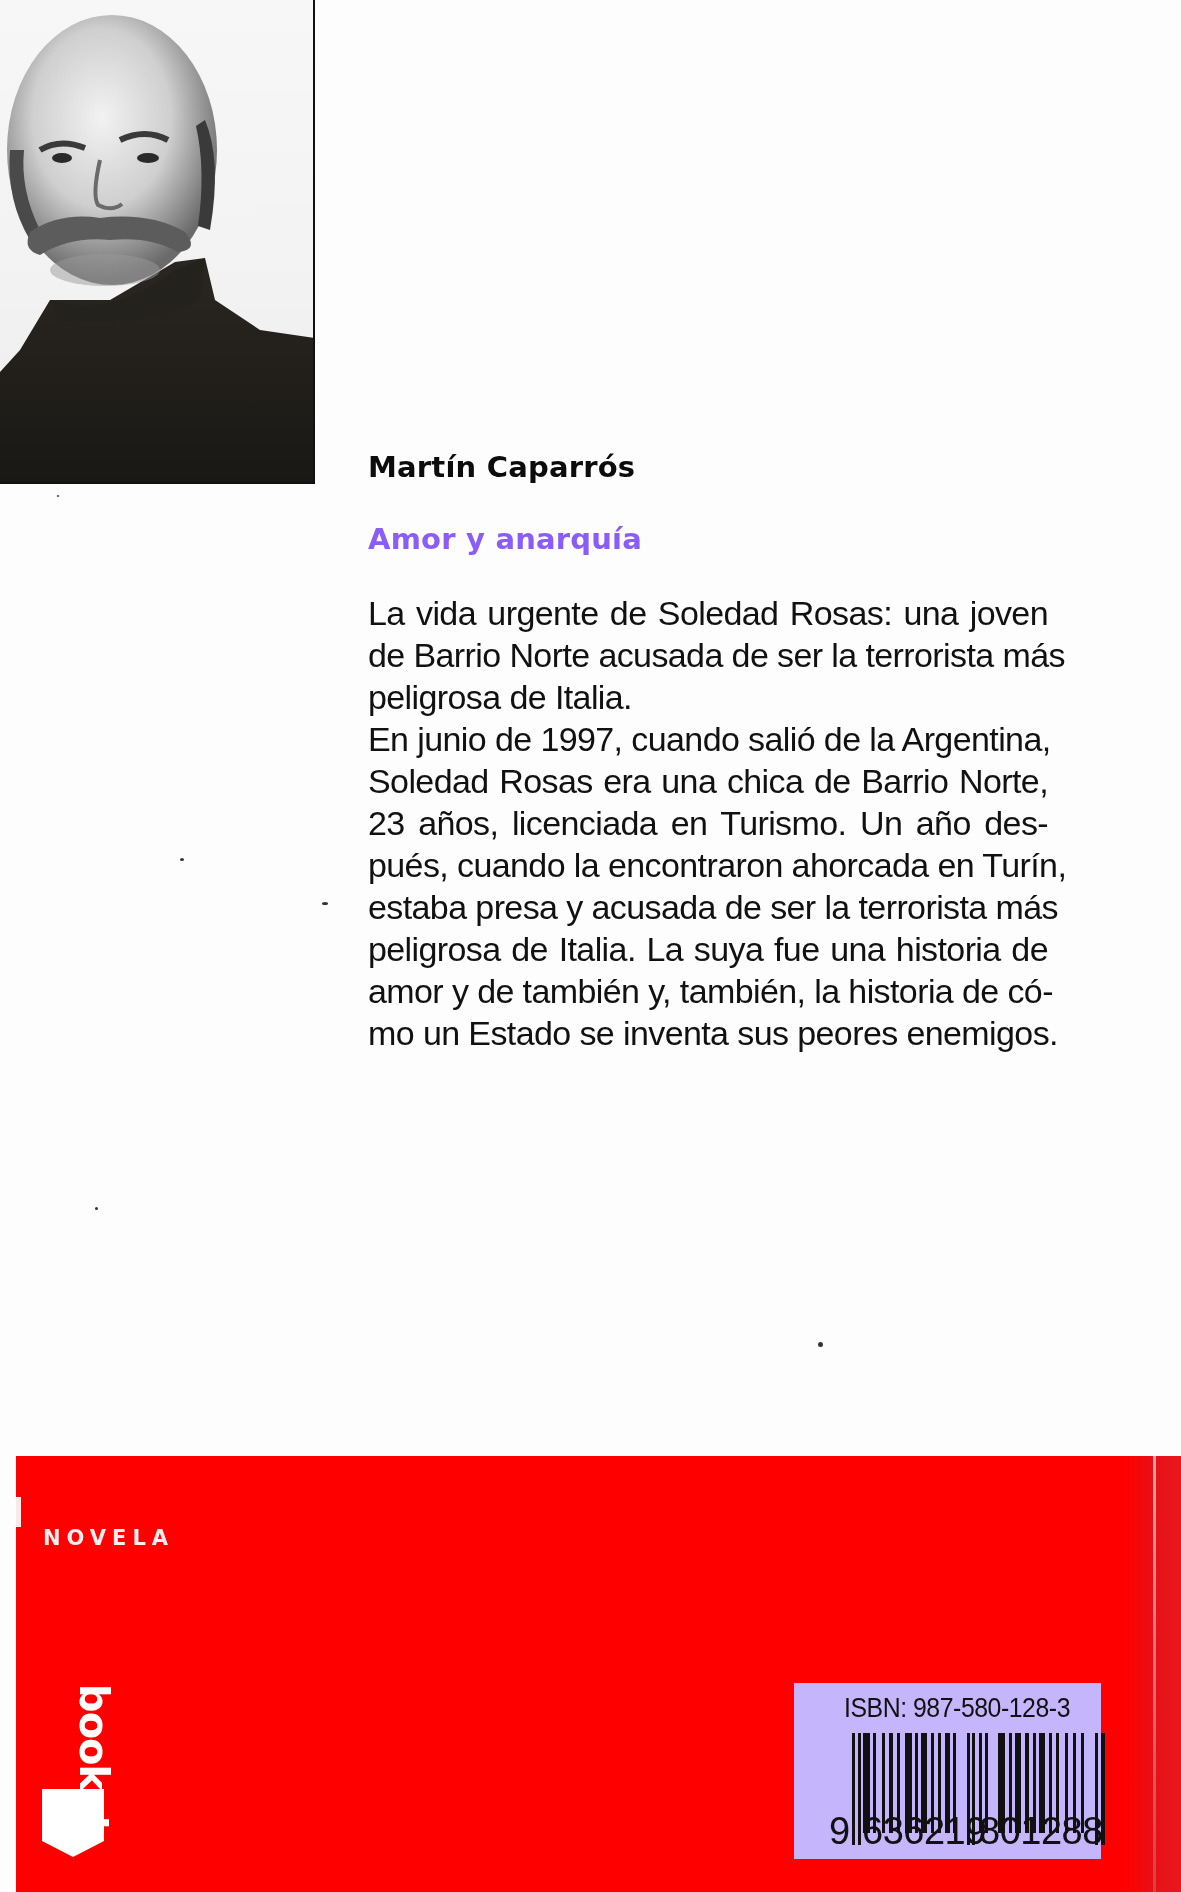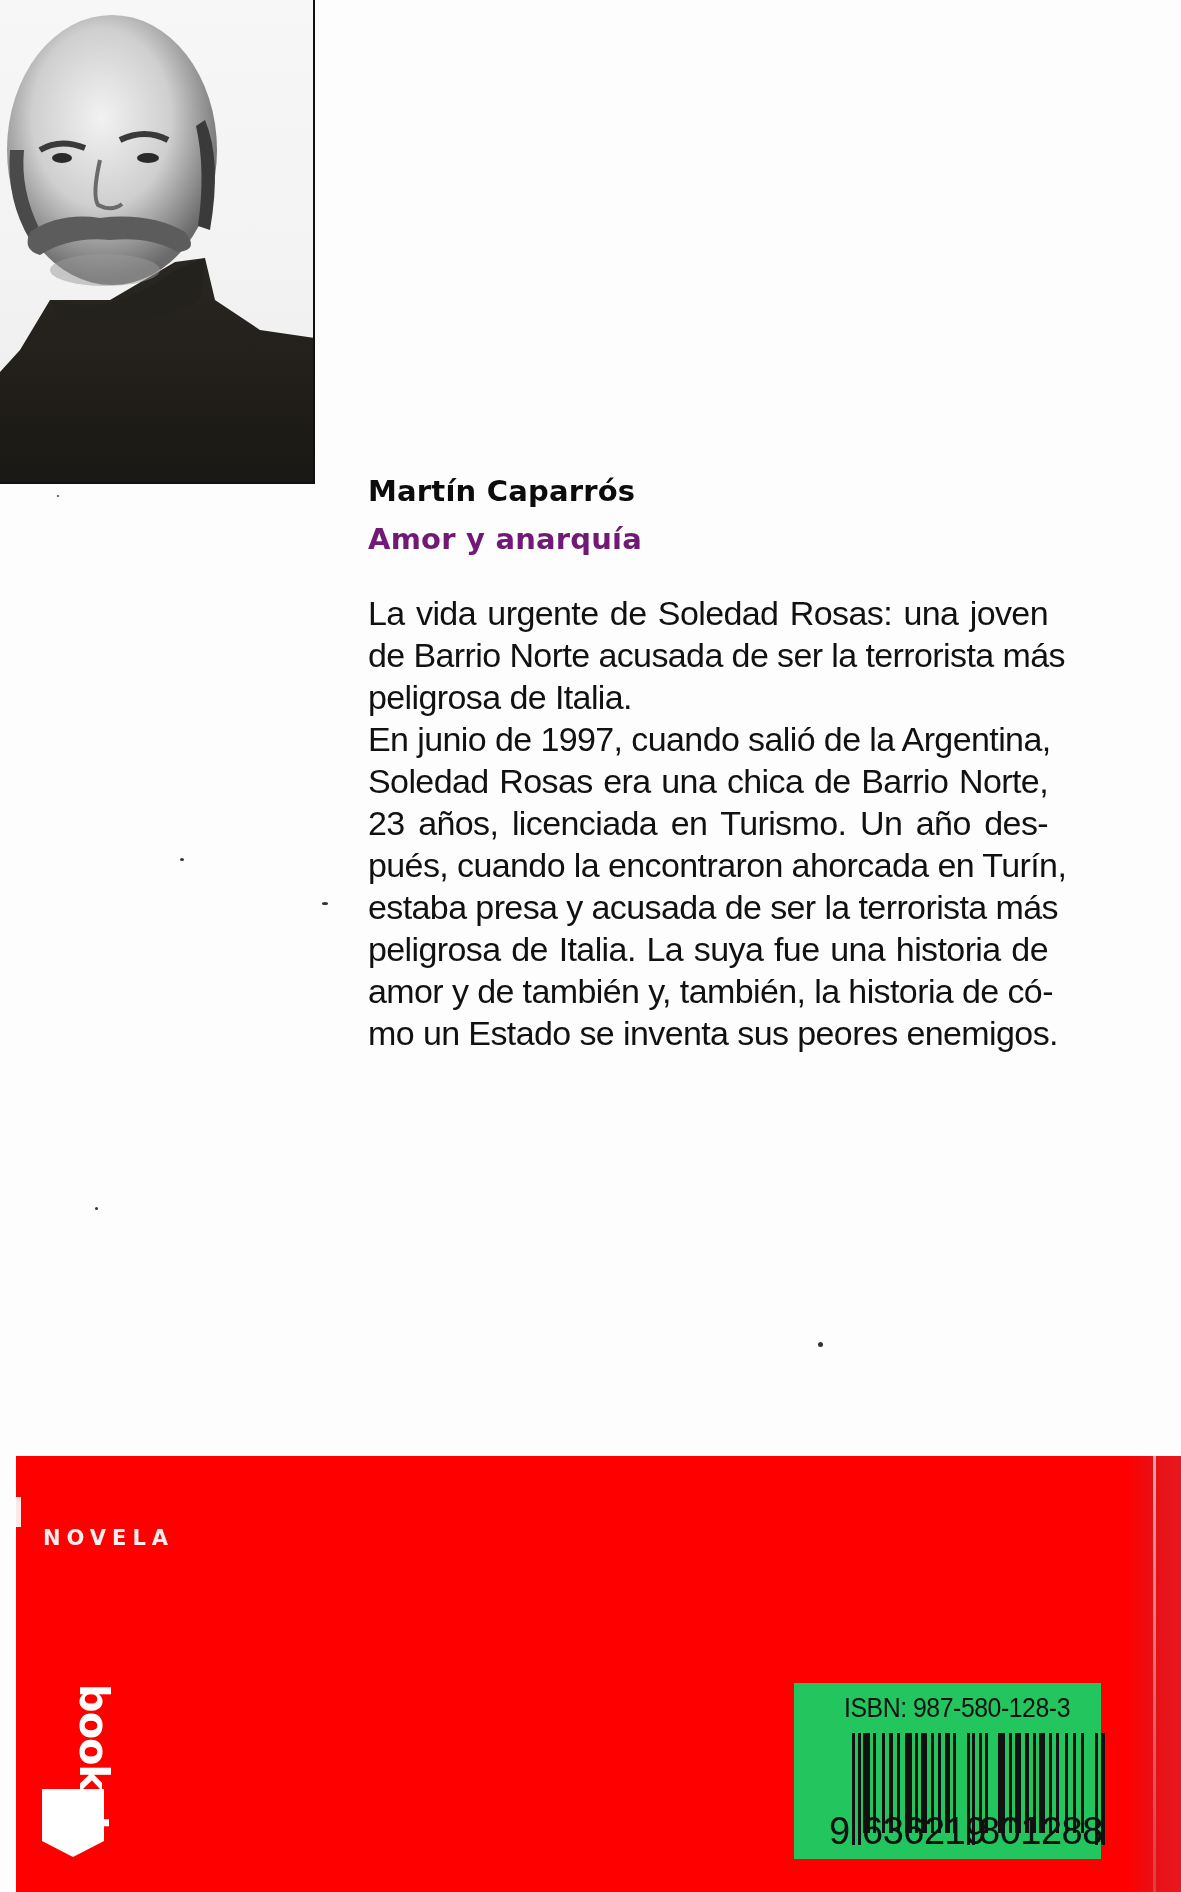--- a/index.html
+++ b/index.html
@@ -37,29 +37,28 @@
     
     .author {
       position: absolute;
       left: 368px; top: 450px;
       font-family: "DejaVu Sans", sans-serif;
       font-weight: bold;
       font-size: 29px;
       color: #0c0c0c;
       letter-spacing: 0.2px;
       white-space: nowrap;
-      margin-top: 24px;
     }
     .title {
       position: absolute;
       left: 368px; top: 522px;
       font-family: "DejaVu Sans", sans-serif;
       font-weight: bold;
       font-size: 29px;
-      color: #701a75;
+      color: #8b5cf6;
       letter-spacing: 0.2px;
       white-space: nowrap;
     }
     .blurb {
       position: absolute;
       left: 368px; top: 592px;
       width: 680px;
     }
     .blurb-line {
       display: block;
@@ -146,21 +145,21 @@
       color: #ffffff;
       white-space: nowrap;
       letter-spacing: -1px;
     }
 
     
     .isbn-box {
       position: absolute;
       left: 778px; top: 227px;
       width: 307px; height: 176px;
-      background: #22c55e;
+      background: #c4b5fd;
       box-sizing: border-box;
     }
     .isbn-label {
       position: absolute;
       left: 0; top: 10px;
       width: 326px;
       text-align: center;
       font-family: "Liberation Sans", sans-serif;
       font-size: 27px;
       color: #111;

